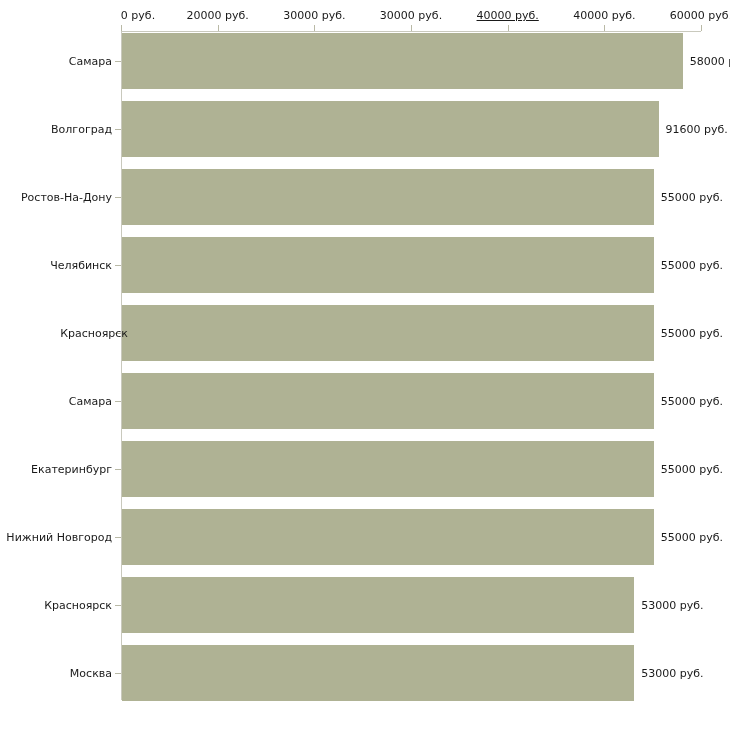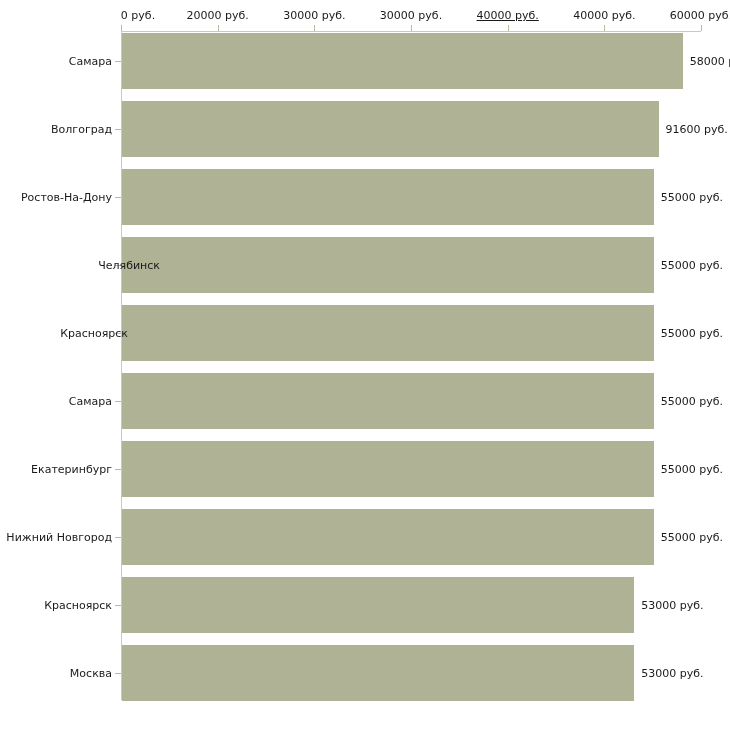--- a/index.html
+++ b/index.html
@@ -120,21 +120,21 @@
       <div class="bar" title="Волгоград — 55500 руб." style="top: 101px; width: 536.5px; background: rgb(175, 178, 148);"></div>
       <div class="ytick" style="top: 129px;"></div>
       <div class="cat-label" style="top: 129px; left: 0px;">Волгоград</div>
       <div class="val-label" style="top: 129px; left: 665.5px;">91600 руб.</div>
       <div class="bar" title="Ростов-На-Дону — 55000 руб." style="top: 169px; width: 531.667px; background: rgb(175, 178, 148);"></div>
       <div class="ytick" style="top: 197px;"></div>
       <div class="cat-label" style="top: 197px; left: 0px;">Ростов-На-Дону</div>
       <div class="val-label" style="top: 197px; left: 660.667px;">55000 руб.</div>
       <div class="bar" title="Челябинск — 55000 руб." style="top: 237px; width: 531.667px; background: rgb(175, 178, 148);"></div>
       <div class="ytick" style="top: 265px;"></div>
-      <div class="cat-label" style="top: 265px; left: 0px; margin-left: 48px;">Челябинск</div>
+      <div class="cat-label" style="top: 265px; left: 0px;">Челябинск</div>
       <div class="val-label" style="top: 265px; left: 660.667px;">55000 руб.</div>
       <div class="bar" title="Красноярск — 55000 руб." style="top: 305px; width: 531.667px; background: rgb(175, 178, 148);"></div>
       <div class="ytick" style="top: 333px;"></div>
       <div class="cat-label" style="top: 333px; left: 16px;">Красноярск</div>
       <div class="val-label" style="top: 333px; left: 660.667px;">55000 руб.</div>
       <div class="bar" title="Самара — 55000 руб." style="top: 373px; width: 531.667px; background: rgb(175, 178, 148);"></div>
       <div class="ytick" style="top: 401px;"></div>
       <div class="cat-label" style="top: 401px; left: 0px;">Самара</div>
       <div class="val-label" style="top: 401px; left: 660.667px;">55000 руб.</div>
       <div class="bar" title="Екатеринбург — 55000 руб." style="top: 441px; width: 531.667px; background: rgb(175, 178, 148);"></div>

